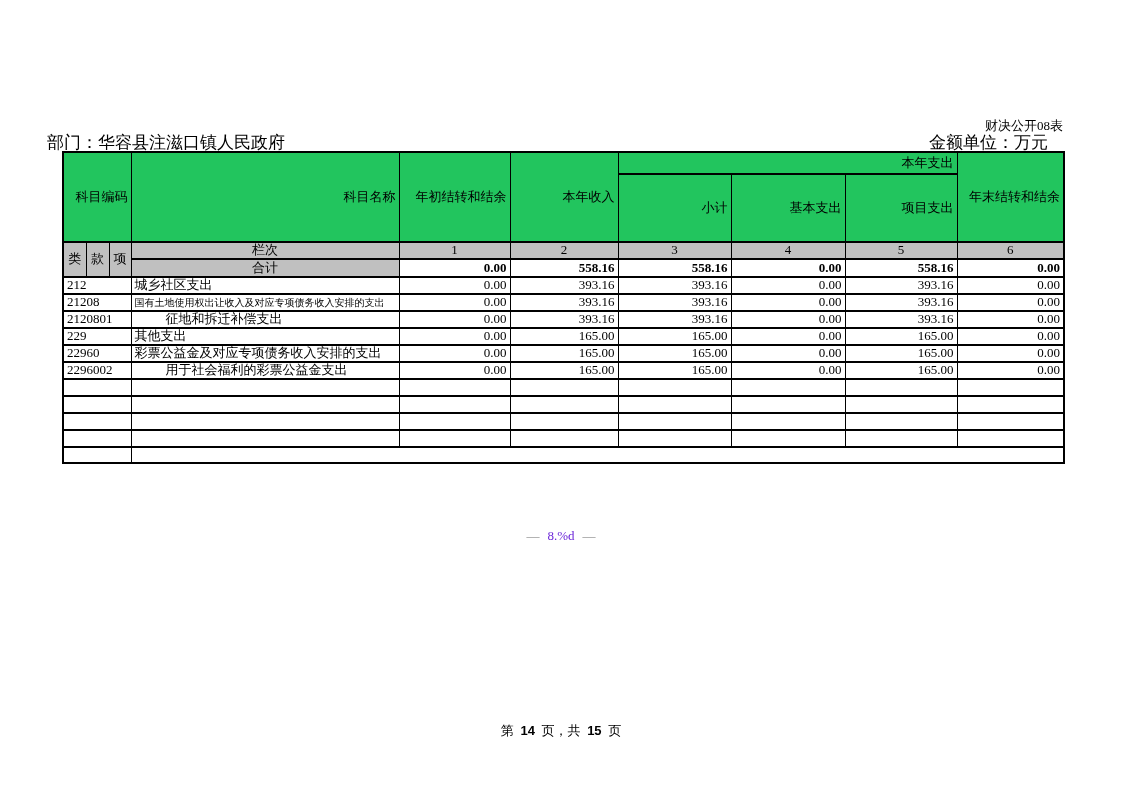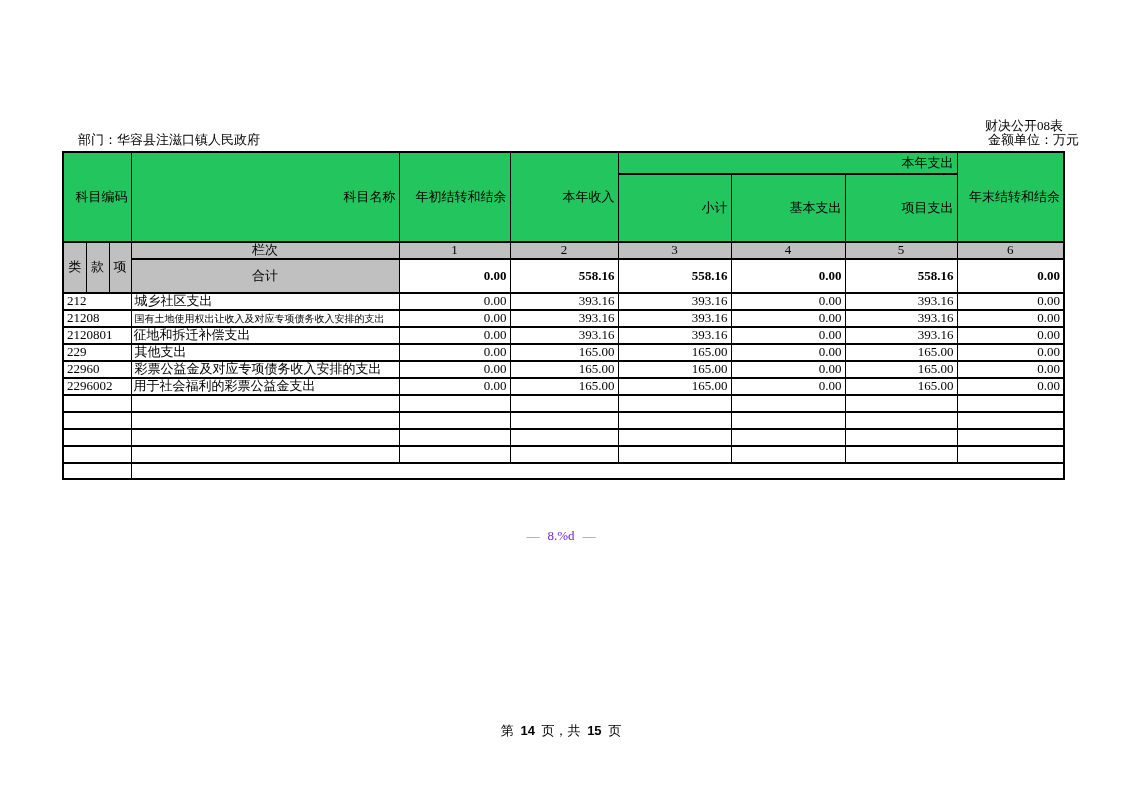--- a/index.html
+++ b/index.html
@@ -28,25 +28,25 @@
   }
   .form-code {
     position: absolute;
     top: 117px;
     right: 59px;
     font-size: 13px;
   }
   .meta {
     position: absolute;
     top: 131px;
-    left: 78px;
+    left: 47px;
     width: 1001px;
     display: flex;
     justify-content: space-between;
-    font-size: 13px;
+    font-size: 17px;
   }
   table.budget {
     position: absolute;
     top: 151px;
     left: 62px;
     width: 1001px;
     border-collapse: collapse;
     table-layout: fixed;
     border: 2px solid #000000;
     font-size: 13px;
@@ -59,28 +59,28 @@
     overflow: hidden;
     white-space: nowrap;
     vertical-align: middle;
     line-height: 1.15;
   }
   td.gray { background: #c0c0c0; text-align: center; }
   td.hdr  { background: #22c55e; text-align: right; }
   tr.h1 { height: 22px; }
   tr.h2 { height: 68px; }
   tr.r-lanci { height: 17px; }
-  tr.r-total { height: 34px; }
+  tr.r-total { height: 18px; }
   tbody tr { height: 17px; }
   tr.r-last { height: 16px; }
   td.num { text-align: right; padding-right: 4px; }
   tr.r-total td.num { font-weight: bold; }
   td.code { text-align: left; padding-left: 2px; margin-left: 7px; }
   td.name { text-align: left; padding-left: 3px; }
-  td.name.indent { padding-left: 2px; }
+  td.name.indent { padding-left: 34px; }
   td.name.small { font-size: 10px; }
   .note {
     position: absolute;
     top: 497px;
     left: 62px;
     font-size: 11px;
     white-space: nowrap;
     letter-spacing: 0.2px;
   }
   .page-marker {

